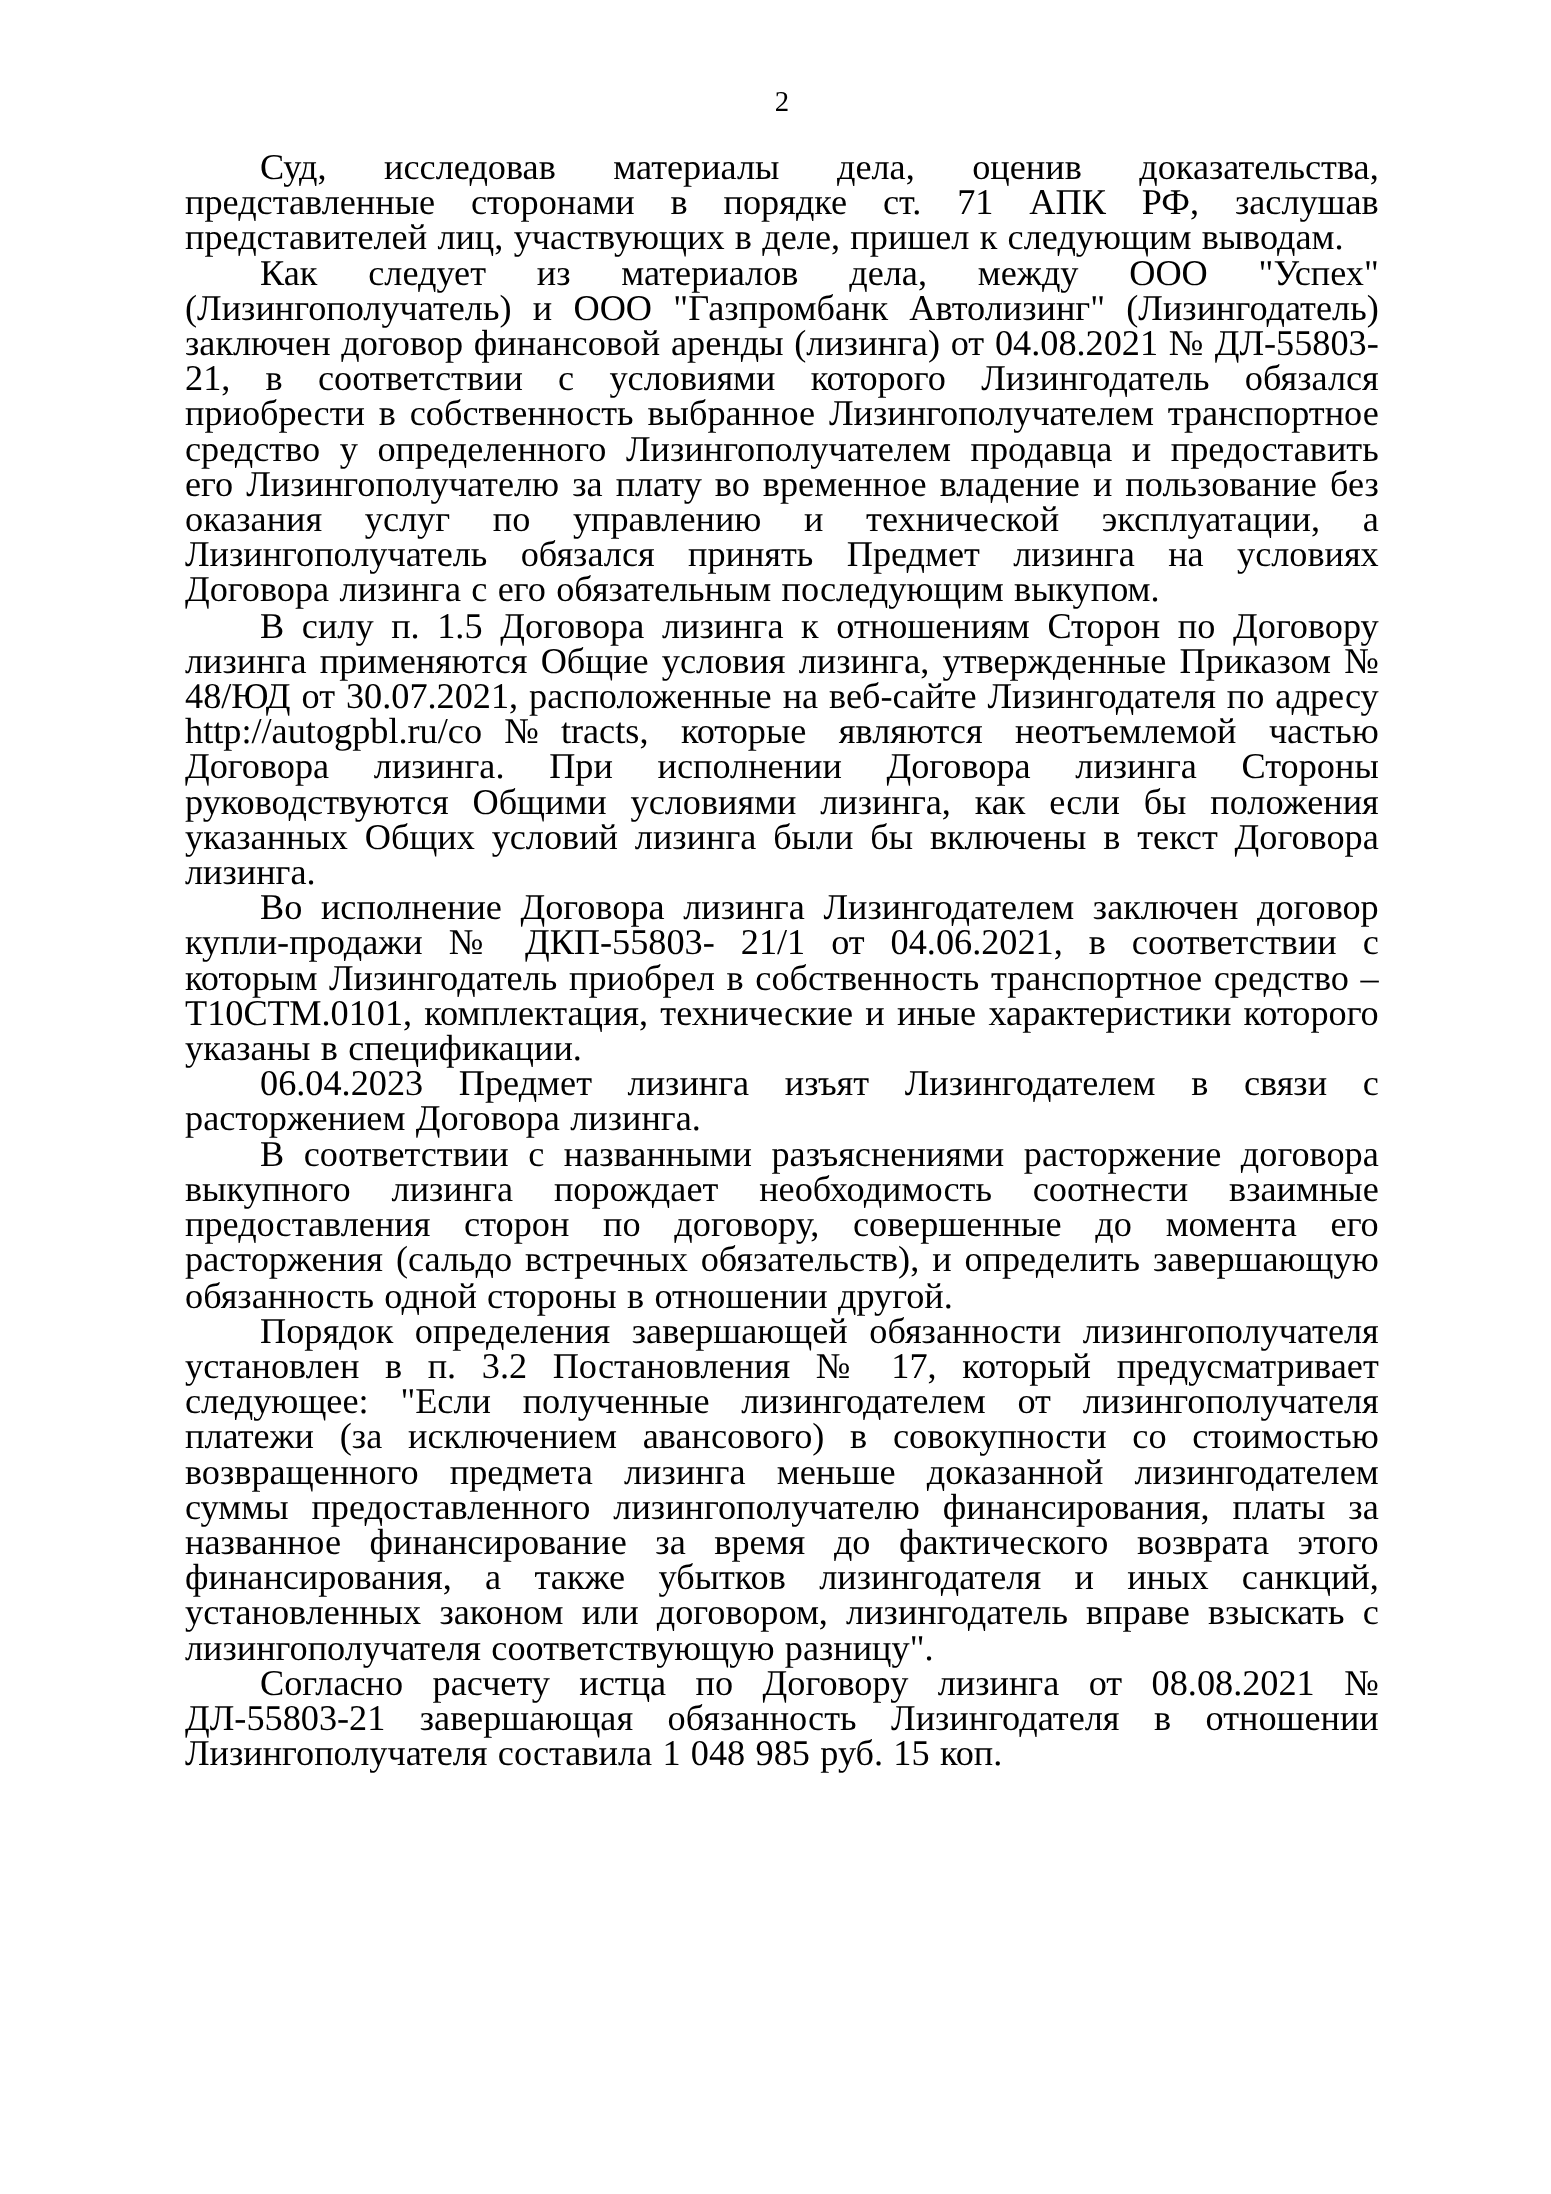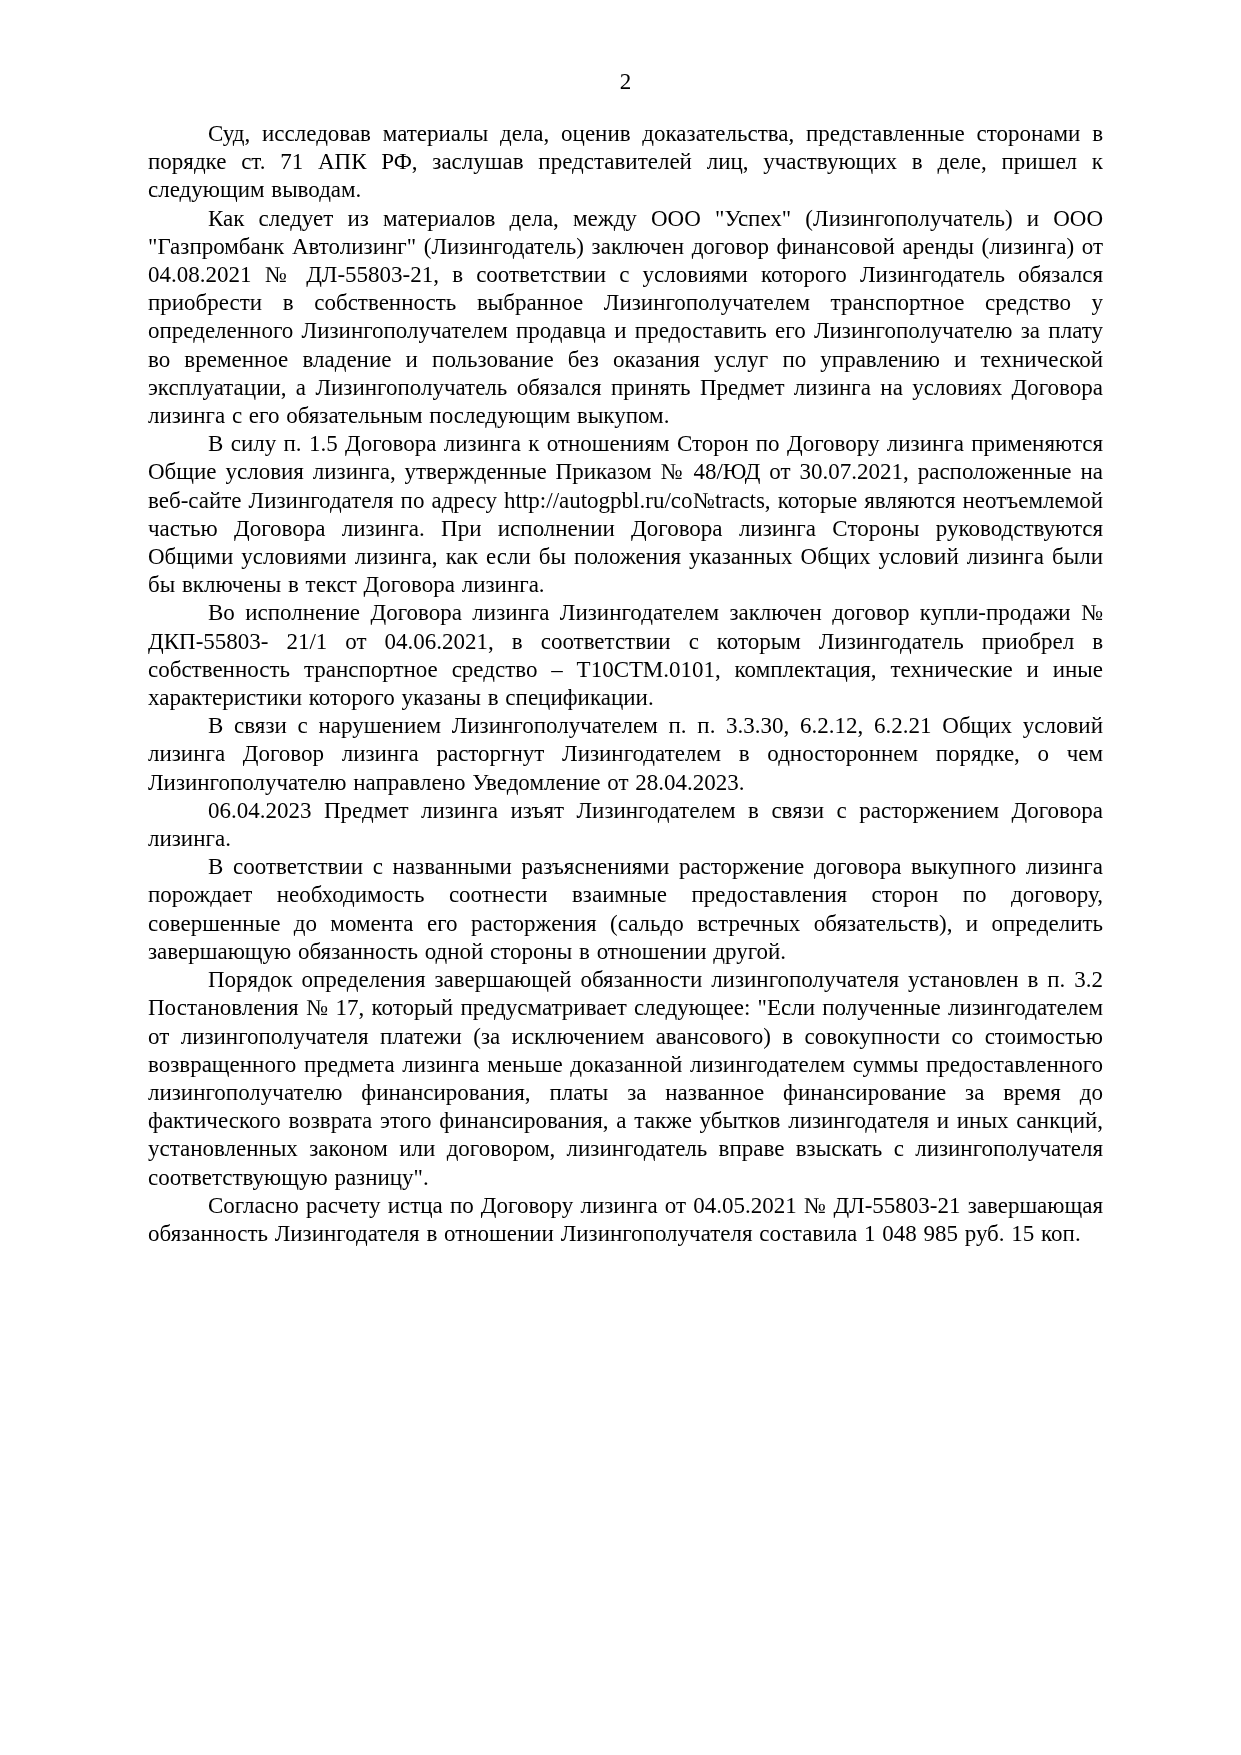--- a/index.html
+++ b/index.html
@@ -23,36 +23,35 @@
     text-align: center;
     font-size: 23px;
     line-height: 28px;
   }
   .doc-body {
     margin-top: 24px;
   }
   .doc-body p {
     margin: 0;
     padding: 0;
-    font-size: 23px;
+    font-size: 29px;
     line-height: 28.2px;
     text-align: justify;
     text-indent: 60px;
     word-spacing: 1px;
   }
 </style>
 </head>
 <body>
 
 <div class="page">
   <div class="page-number">2</div>
   <div class="doc-body">
     <p>Суд, исследовав материалы дела, оценив доказательства, представленные сторонами в порядке ст. 71 АПК РФ, заслушав представителей лиц, участвующих в деле, пришел к следующим выводам.</p>
     <p>Как следует из материалов дела, между ООО "Успех" (Лизингополучатель) и ООО "Газпромбанк Автолизинг" (Лизингодатель) заключен договор финансовой аренды (лизинга) от 04.08.2021 № ДЛ-55803-21, в соответствии с условиями которого Лизингодатель обязался приобрести в собственность выбранное Лизингополучателем транспортное средство у определенного Лизингополучателем продавца и предоставить его Лизингополучателю за плату во временное владение и пользование без оказания услуг по управлению и технической эксплуатации, а Лизингополучатель обязался принять Предмет лизинга на условиях Договора лизинга с его обязательным последующим выкупом.</p>
     <p>В силу п. 1.5 Договора лизинга к отношениям Сторон по Договору лизинга применяются Общие условия лизинга, утвержденные Приказом № 48/ЮД от 30.07.2021, расположенные на веб-сайте Лизингодателя по адресу http://autogpbl.ru/co№tracts, которые являются неотъемлемой частью Договора лизинга. При исполнении Договора лизинга Стороны руководствуются Общими условиями лизинга, как если бы положения указанных Общих условий лизинга были бы включены в текст Договора лизинга.</p>
     <p>Во исполнение Договора лизинга Лизингодателем заключен договор купли-продажи № ДКП-55803- 21/1 от 04.06.2021, в соответствии с которым Лизингодатель приобрел в собственность транспортное средство – Т10СТМ.0101, комплектация, технические и иные характеристики которого указаны в спецификации.</p>
-    <p>В связи с нарушением Лизингополучателем п. п. 3.3.30, 6.2.12, 6.2.21 Общих условий лизинга Договор лизинга расторгнут Лизингодателем в одностороннем порядке, о чем Лизингополучателю направлено Уведомление от 28.04.2023.</p>
     <p>06.04.2023 Предмет лизинга изъят Лизингодателем в связи с расторжением Договора лизинга.</p>
     <p>В соответствии с названными разъяснениями расторжение договора выкупного лизинга порождает необходимость соотнести взаимные предоставления сторон по договору, совершенные до момента его расторжения (сальдо встречных обязательств), и определить завершающую обязанность одной стороны в отношении другой.</p>
     <p>Порядок определения завершающей обязанности лизингополучателя установлен в п. 3.2 Постановления № 17, который предусматривает следующее: "Если полученные лизингодателем от лизингополучателя платежи (за исключением авансового) в совокупности со стоимостью возвращенного предмета лизинга меньше доказанной лизингодателем суммы предоставленного лизингополучателю финансирования, платы за названное финансирование за время до фактического возврата этого финансирования, а также убытков лизингодателя и иных санкций, установленных законом или договором, лизингодатель вправе взыскать с лизингополучателя соответствующую разницу".</p>
-    <p>Согласно расчету истца по Договору лизинга от 04.05.2021 № ДЛ-55803-21 завершающая обязанность Лизингодателя в отношении Лизингополучателя составила 1 048 985 руб. 15 коп.</p>
+    <p>Согласно расчету истца по Договору лизинга от 08.08.2021 № ДЛ-55803-21 завершающая обязанность Лизингодателя в отношении Лизингополучателя составила 1 048 985 руб. 15 коп.</p>
   </div>
 </div>
 
 </body></html>

